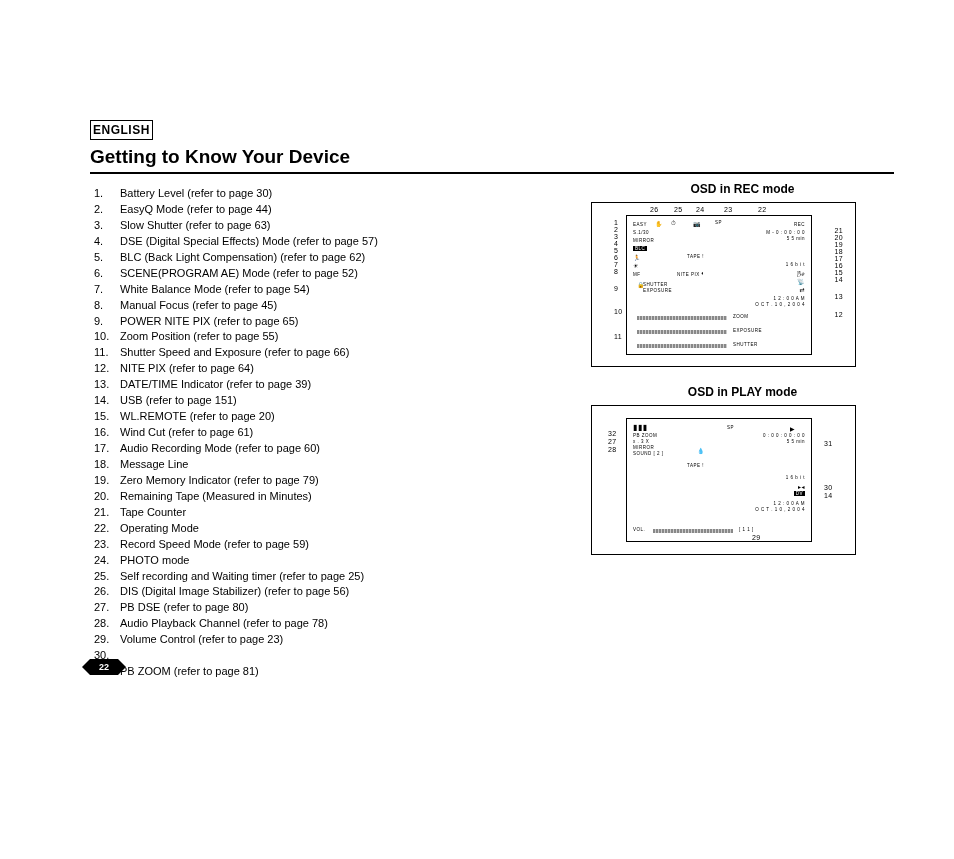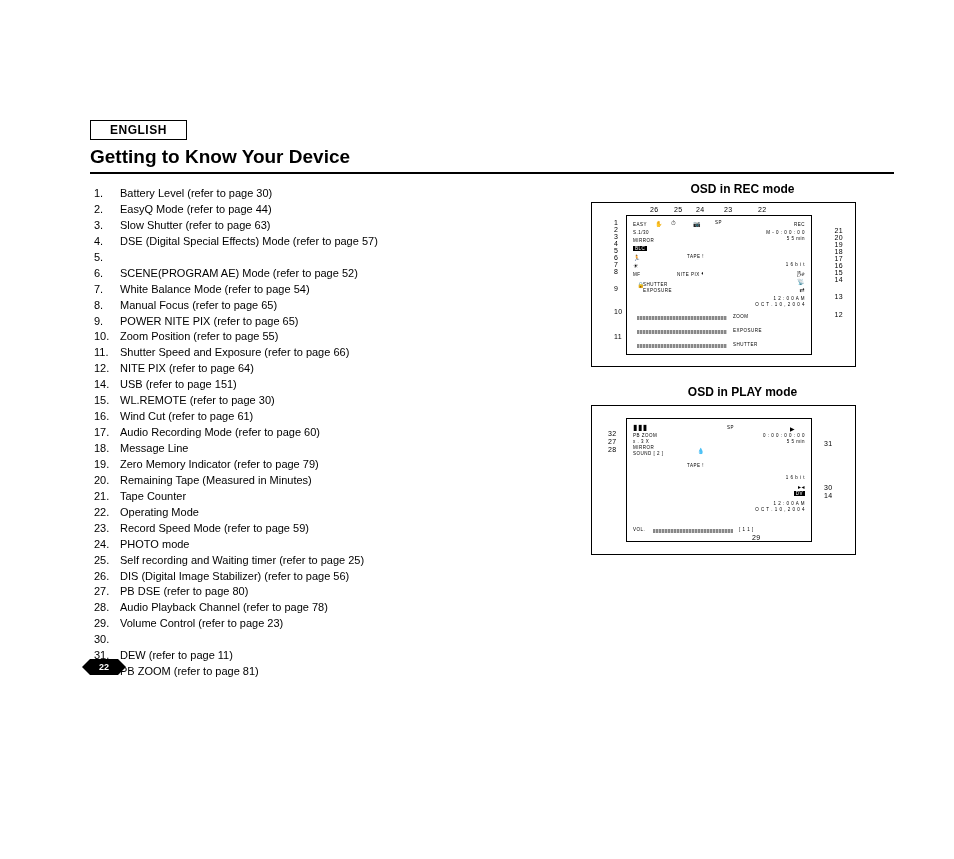--- a/index.html
+++ b/index.html
@@ -13,21 +13,21 @@
     overflow: hidden;
     position: relative;
   }
   .page {
     padding: 120px 60px 40px 90px;
     position: relative;
   }
   .lang-tag {
     display: inline-block;
     border: 1.5px solid #000;
-    padding: 2px 19px;
+    padding: 2px 2px;
     font-size: 12px;
     font-weight: bold;
     letter-spacing: 0.5px;
     margin-bottom: 6px;
   }
   .title {
     font-size: 19px;
     font-weight: bold;
     border-bottom: 2px solid #000;
     padding-bottom: 4px;
@@ -158,56 +158,61 @@
           <li>
             <span class="num">3.</span>
             <span>Slow Shutter (refer to page 63)</span>
           </li>
           <li>
             <span class="num">4.</span>
             <span>DSE (Digital Special Effects) Mode (refer to page 57)</span>
           </li>
           <li>
             <span class="num">5.</span>
+            <span>BLC (Back Light Compensation) (refer to page 62)</span>
           </li>
           <li>
             <span class="num">6.</span>
             <span>SCENE(PROGRAM AE) Mode (refer to page 52)</span>
           </li>
           <li>
             <span class="num">7.</span>
             <span>White Balance Mode (refer to page 54)</span>
           </li>
           <li>
             <span class="num">8.</span>
-            <span>Manual Focus (refer to page 65)</span>
+            <span>Manual Focus (refer to page 45)</span>
           </li>
           <li>
             <span class="num">9.</span>
             <span>POWER NITE PIX (refer to page 65)</span>
           </li>
           <li>
             <span class="num">10.</span>
             <span>Zoom Position (refer to page 55)</span>
           </li>
           <li>
             <span class="num">11.</span>
             <span>Shutter Speed and Exposure (refer to page 66)</span>
           </li>
           <li>
             <span class="num">12.</span>
             <span>NITE PIX (refer to page 64)</span>
           </li>
           <li>
+            <span class="num">13.</span>
+            <span>DATE/TIME Indicator (refer to page 39)</span>
+          </li>
+          <li>
             <span class="num">14.</span>
             <span>USB (refer to page 151)</span>
           </li>
           <li>
             <span class="num">15.</span>
-            <span>WL.REMOTE (refer to page 30)</span>
+            <span>WL.REMOTE (refer to page 20)</span>
           </li>
           <li>
             <span class="num">16.</span>
             <span>Wind Cut (refer to page 61)</span>
           </li>
           <li>
             <span class="num">17.</span>
             <span>Audio Recording Mode (refer to page 60)</span>
           </li>
           <li>
@@ -253,24 +258,20 @@
           <li>
             <span class="num">28.</span>
             <span>Audio Playback Channel (refer to page 78)</span>
           </li>
           <li>
             <span class="num">29.</span>
             <span>Volume Control (refer to page 23)</span>
           </li>
           <li>
             <span class="num">30.</span>
-          </li>
-          <li>
-            <span class="num">31.</span>
-            <span>DEW (refer to page 11)</span>
           </li>
           <li>
             <span class="num">32.</span>
             <span>PB ZOOM (refer to page 81)</span>
           </li>
         </ol>
     </div>
     <div class="right">
 
       <div class="right-title">OSD in REC mode</div>

